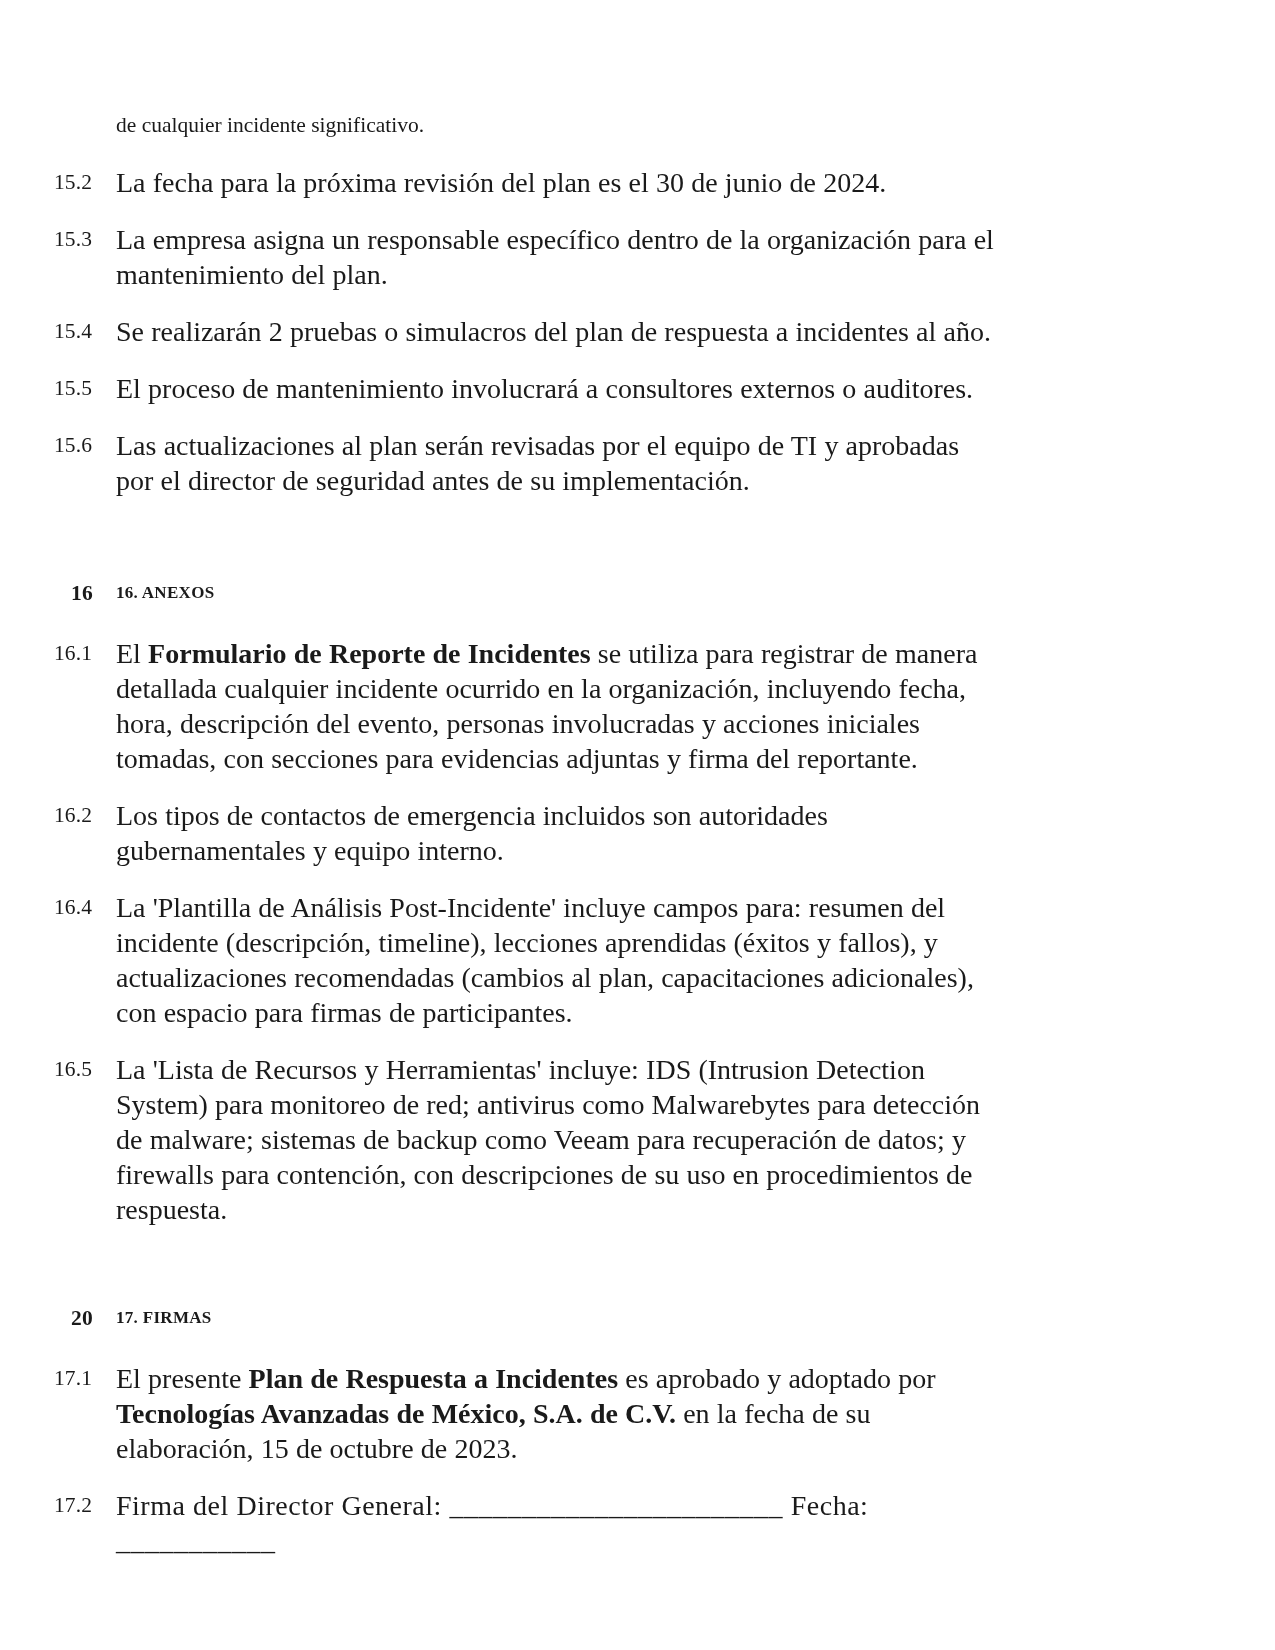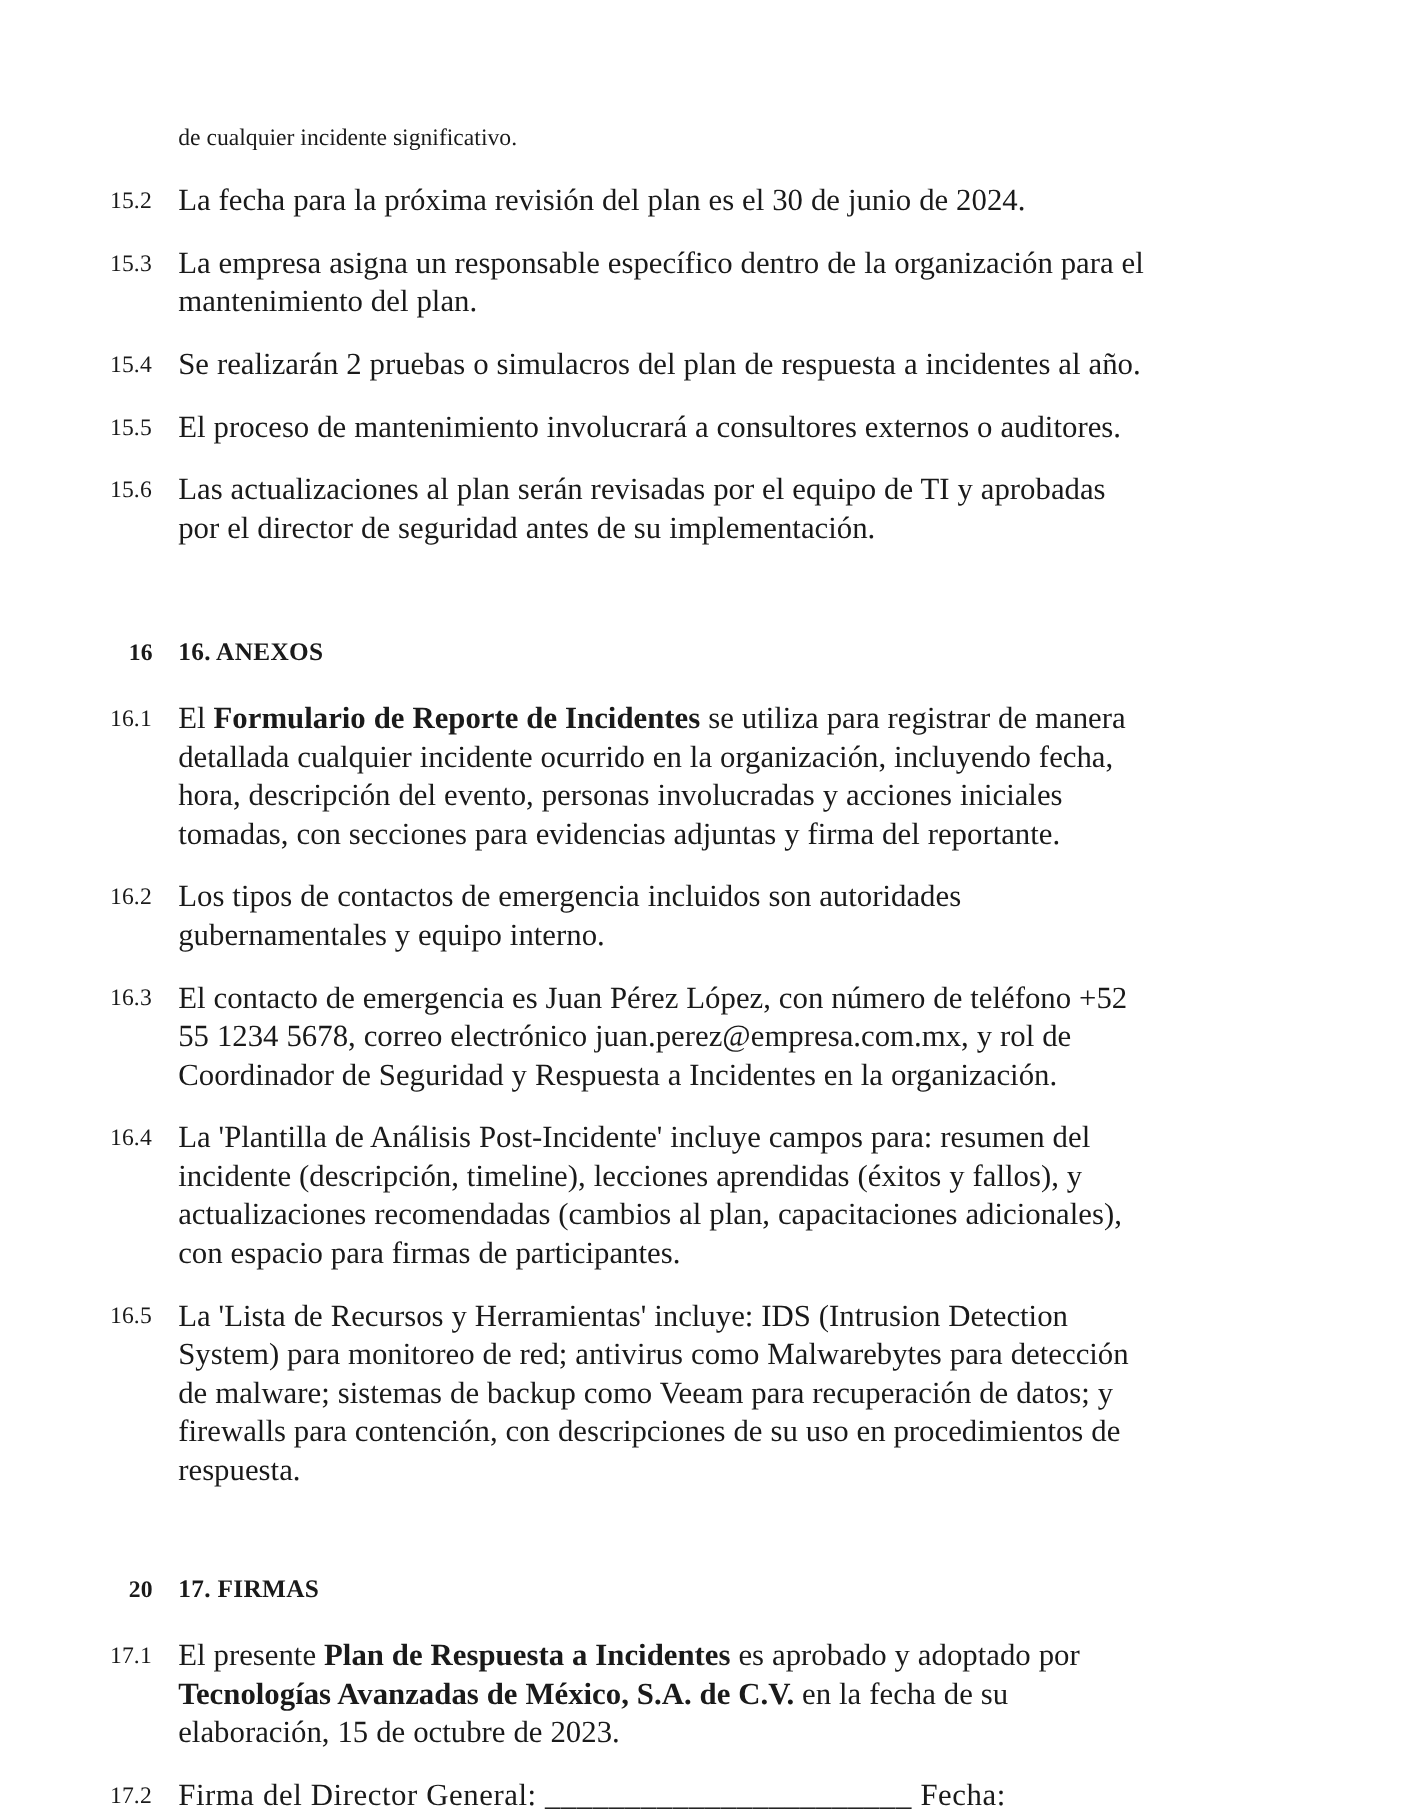--- a/index.html
+++ b/index.html
@@ -14,21 +14,21 @@
     color: #1a1a1a;
     -webkit-font-smoothing: antialiased;
   }
 
   .page {
     position: relative;
     width: 1275px;
     height: 1650px;
     background: #ffffff;
     box-sizing: border-box;
-    padding: 108px 120px 60px 100px;
+    padding: 108px 120px 60px 54px;
   }
 
   .doc-body {
     width: 945px;
   }
 
   
   .clause {
     display: flex;
     align-items: flex-start;
@@ -69,21 +69,21 @@
   .section-heading .sec-num {
     flex: 0 0 62px;
     width: 62px;
     font-size: 21.5px;
     line-height: 34px;
     padding-left: 17px;
     box-sizing: border-box;
     letter-spacing: 0.2px;
   }
   .section-heading .sec-title {
-    font-size: 23px;
+    font-size: 17px;
     line-height: 34px;
     letter-spacing: 0.3px;
   }
 
   .gap-before-heading { height: 56px; }
   .gap-before-heading-2 { height: 52px; }
 
   .blank-line { letter-spacing: 0.5px; }
 </style>
 </head>
@@ -131,24 +131,20 @@
     <div class="clause">
       <div class="clause-num">16.1</div>
       <div class="clause-text"><span>El </span><b>Formulario de Reporte de Incidentes</b><span> se utiliza para registrar de manera detallada cualquier incidente ocurrido en la organización, incluyendo fecha, hora, descripción del evento, personas involucradas y acciones iniciales tomadas, con secciones para evidencias adjuntas y firma del reportante.</span></div>
     </div>
 
     <div class="clause">
       <div class="clause-num">16.2</div>
       <div class="clause-text">Los tipos de contactos de emergencia incluidos son autoridades gubernamentales y equipo interno.</div>
     </div>
 
-    <div class="clause">
-      <div class="clause-num">16.3</div>
-      <div class="clause-text">El contacto de emergencia es Juan Pérez López, con número de teléfono +52 55 1234 5678, correo electrónico juan.perez@empresa.com.mx, y rol de Coordinador de Seguridad y Respuesta a Incidentes en la organización.</div>
-    </div>
 
     <div class="clause">
       <div class="clause-num">16.4</div>
       <div class="clause-text">La 'Plantilla de Análisis Post-Incidente' incluye campos para: resumen del incidente (descripción, timeline), lecciones aprendidas (éxitos y fallos), y actualizaciones recomendadas (cambios al plan, capacitaciones adicionales), con espacio para firmas de participantes.</div>
     </div>
 
     <div class="clause">
       <div class="clause-num">16.5</div>
       <div class="clause-text">La 'Lista de Recursos y Herramientas' incluye: IDS (Intrusion Detection System) para monitoreo de red; antivirus como Malwarebytes para detección de malware; sistemas de backup como Veeam para recuperación de datos; y firewalls para contención, con descripciones de su uso en procedimientos de respuesta.</div>
     </div>

